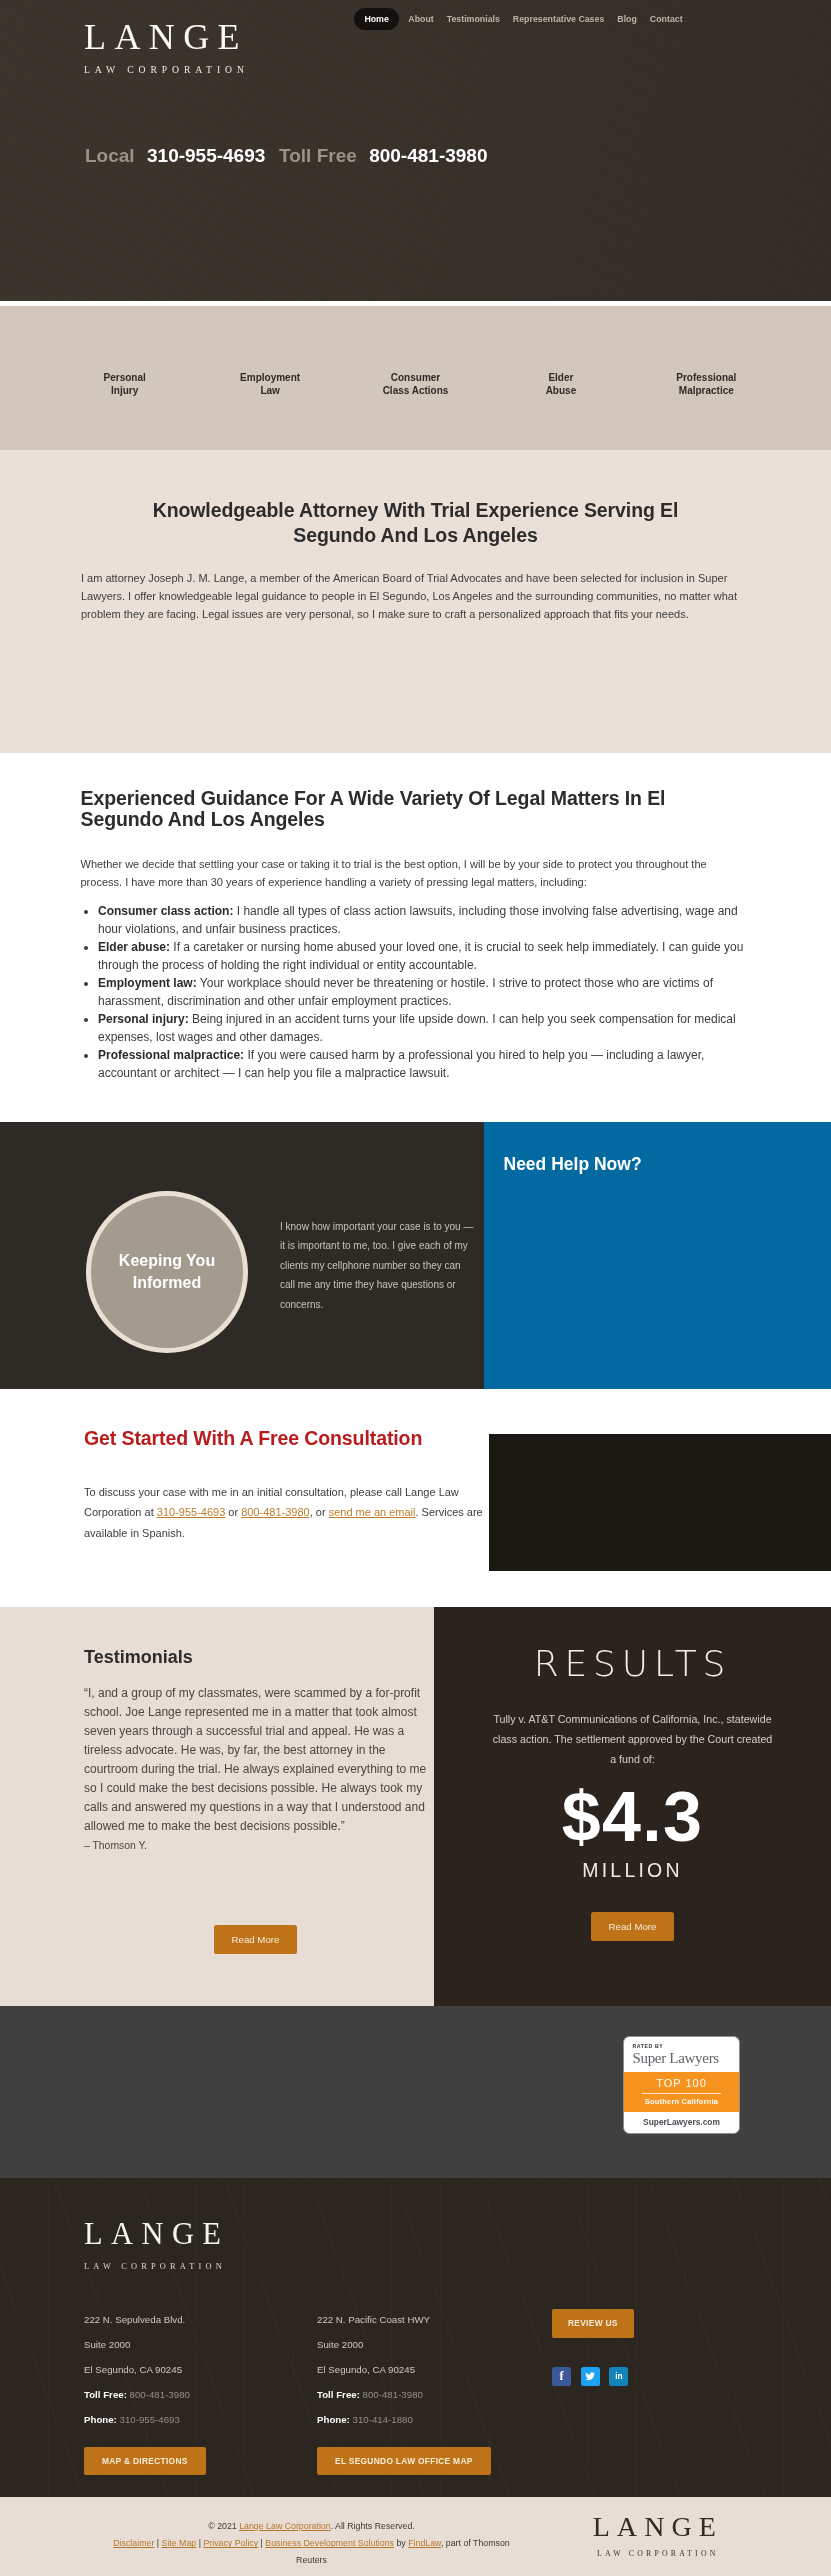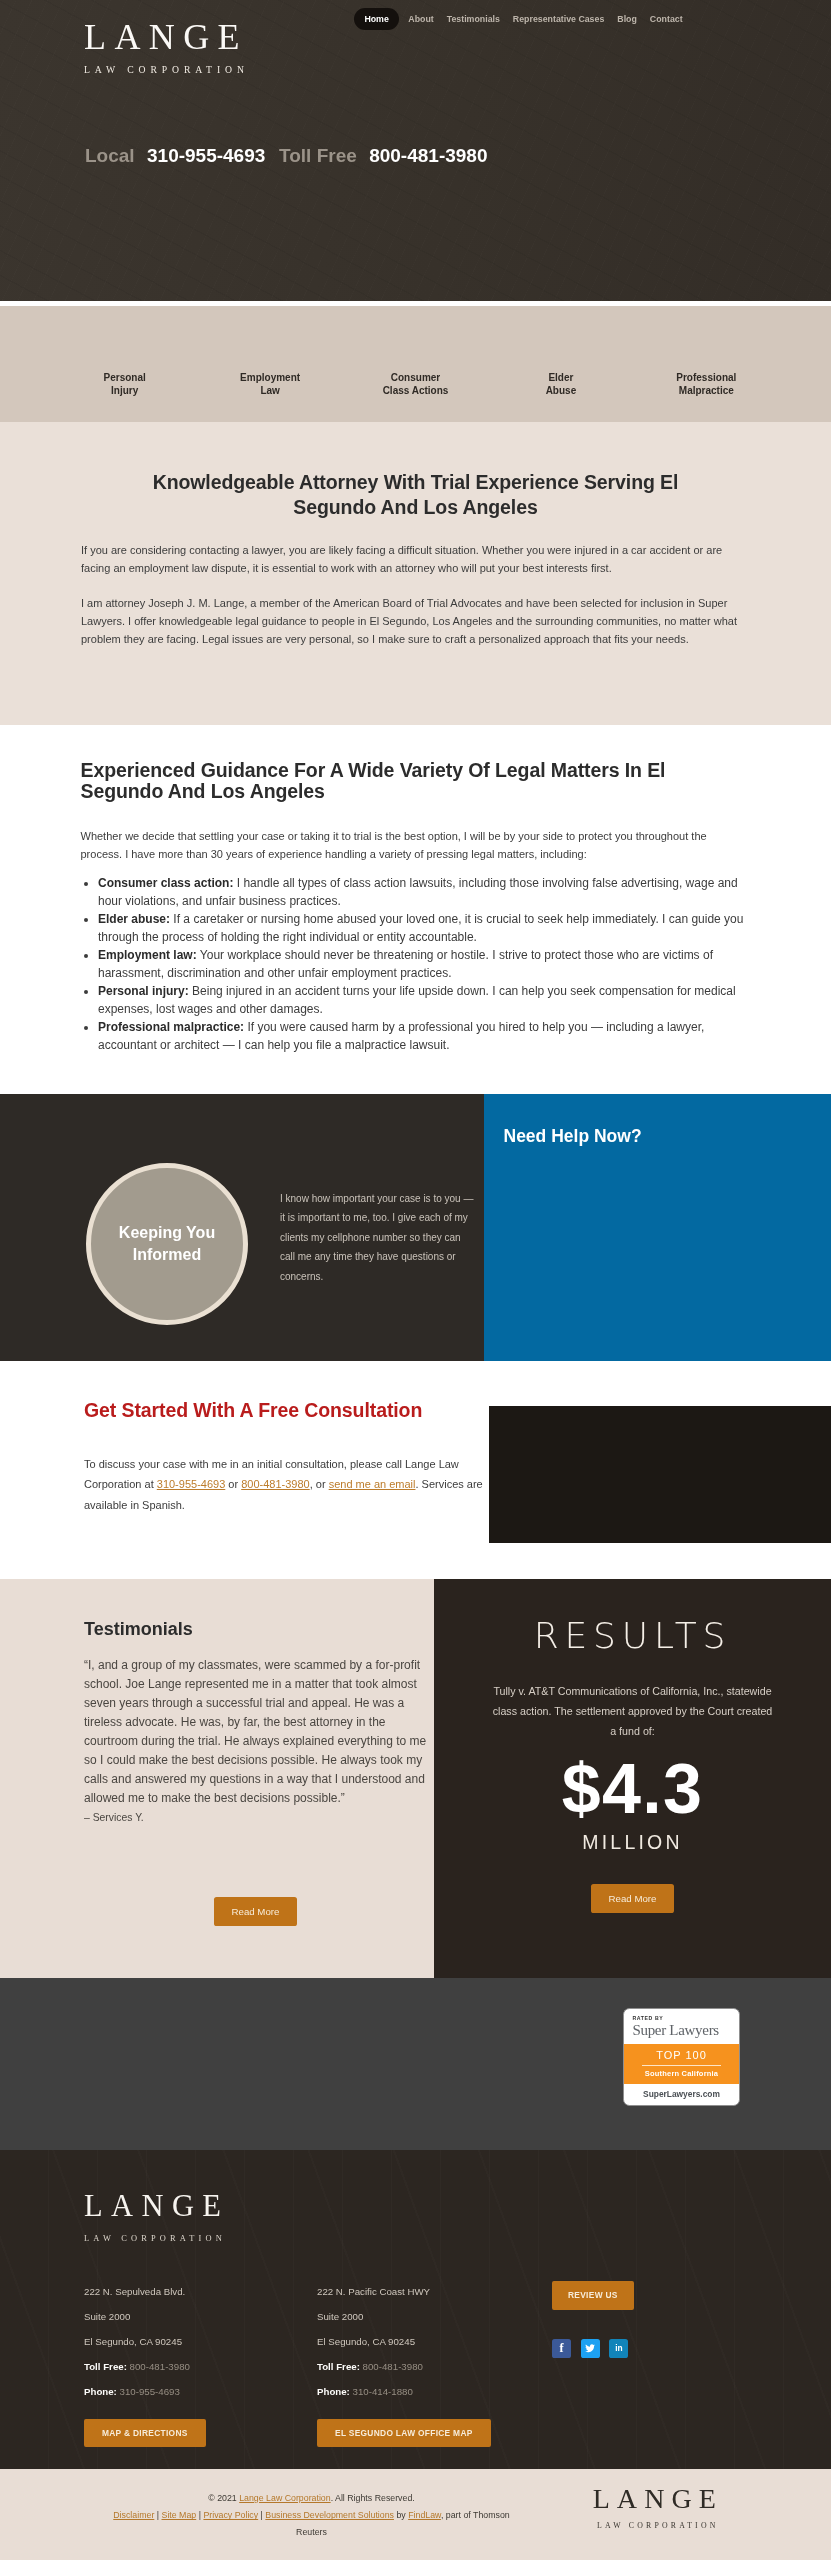--- a/index.html
+++ b/index.html
@@ -21,21 +21,21 @@
     color:#fbf9f6; letter-spacing:8.4px; }
   .brand-logo .logo-tag { font-family:"Liberation Serif", serif; font-size:9.7px; color:#efe9e1;
     letter-spacing:4.9px; margin-top:6.5px; }
   .phone-bar { position:absolute; left:85px; top:145px; font-size:19px; font-weight:700; z-index:2; }
   .ph-label { color:#9b9389; margin-right:7.1px; }
   .ph-num { color:#ffffff; margin-right:8.4px; }
 
   .white-gap { height:4.5px; background:#fff; }
 
   
-  .practice-band { height:116px; background:#d3c7bc; display:flex; padding:65px 52px 0; }
+  .practice-band { height:144px; background:#d3c7bc; display:flex; padding:65px 52px 0; }
   .pa-item { flex:1; text-align:center; font-size:10px; font-weight:700; color:#2f2a25; line-height:13.6px; cursor:pointer; }
 
   
   .intro-section { height:303px; background:#eae0d8; overflow:hidden; }
   .intro-section h2 { max-width:584px; margin:48px auto 0; text-align:center; font-size:19.5px;
     line-height:25px; color:#2c2c2c; letter-spacing:-0.1px; }
   .intro-body { width:669px; margin:0 auto; }
   .intro-body p { margin-top:17.5px; font-size:11px; line-height:18px; color:#3c3c3c; }
   .intro-body p:first-child { margin-top:21.4px; }
 
@@ -181,21 +181,20 @@
   </div>
   <div class="pa-item">
     <span>Professional</span><br>
     <span>Malpractice</span>
   </div>
 </div>
 
 <section class="intro-section">
   <h2>Knowledgeable Attorney With Trial Experience Serving El Segundo And Los Angeles</h2>
   <div class="intro-body">
-    <p>If you are considering contacting a lawyer, you are likely facing a difficult situation. Whether you were injured in a car accident or are facing an employment law dispute, it is essential to work with an attorney who will put your best interests first.</p>
     <p>I am attorney Joseph J. M. Lange, a member of the American Board of Trial Advocates and have been selected for inclusion in Super Lawyers. I offer knowledgeable legal guidance to people in El Segundo, Los Angeles and the surrounding communities, no matter what problem they are facing. Legal issues are very personal, so I make sure to craft a personalized approach that fits your needs.</p>
   </div>
 </section>
 
 <section class="guidance-section">
   <div class="guidance-inner">
     <h2>Experienced Guidance For A Wide Variety Of Legal Matters In El Segundo And Los Angeles</h2>
     <p class="g-intro">Whether we decide that settling your case or taking it to trial is the best option, I will be by your side to protect you throughout the process. I have more than 30 years of experience handling a variety of pressing legal matters, including:</p>
     <ul>
       <li><strong>Consumer class action:</strong><span> I handle all types of class action lawsuits, including those involving false advertising, wage and hour violations, and unfair business practices.</span></li>
@@ -227,21 +226,21 @@
       <span>To discuss your case with me in an initial consultation, please call Lange Law Corporation at </span><a>310-955-4693</a><span> or </span><a>800-481-3980</a><span>, or </span><a>send me an email</a><span>. Services are available in Spanish.</span>
     </p>
   </div>
   <div class="consult-dark-block"></div>
 </section>
 
 <section class="results-section">
   <div class="testimonials-col">
     <h2>Testimonials</h2>
     <p class="testimonial-quote">“I, and a group of my classmates, were scammed by a for-profit school. Joe Lange represented me in a matter that took almost seven years through a successful trial and appeal. He was a tireless advocate. He was, by far, the best attorney in the courtroom during the trial. He always explained everything to me so I could make the best decisions possible. He always took my calls and answered my questions in a way that I understood and allowed me to make the best decisions possible.”</p>
-    <p class="testimonial-attrib">– Services Y.</p>
+    <p class="testimonial-attrib">– Thomson Y.</p>
     <button class="read-more-btn">Read More</button>
   </div>
   <div class="results-col">
     <div class="r-title">RESULTS</div>
     <p class="r-case">Tully v. AT&amp;T Communications of California, Inc., statewide class action. The settlement approved by the Court created a fund of:</p>
     <div class="r-amount">$4.3</div>
     <div class="r-unit">MILLION</div>
     <button class="read-more-btn">Read More</button>
   </div>
 </section>

